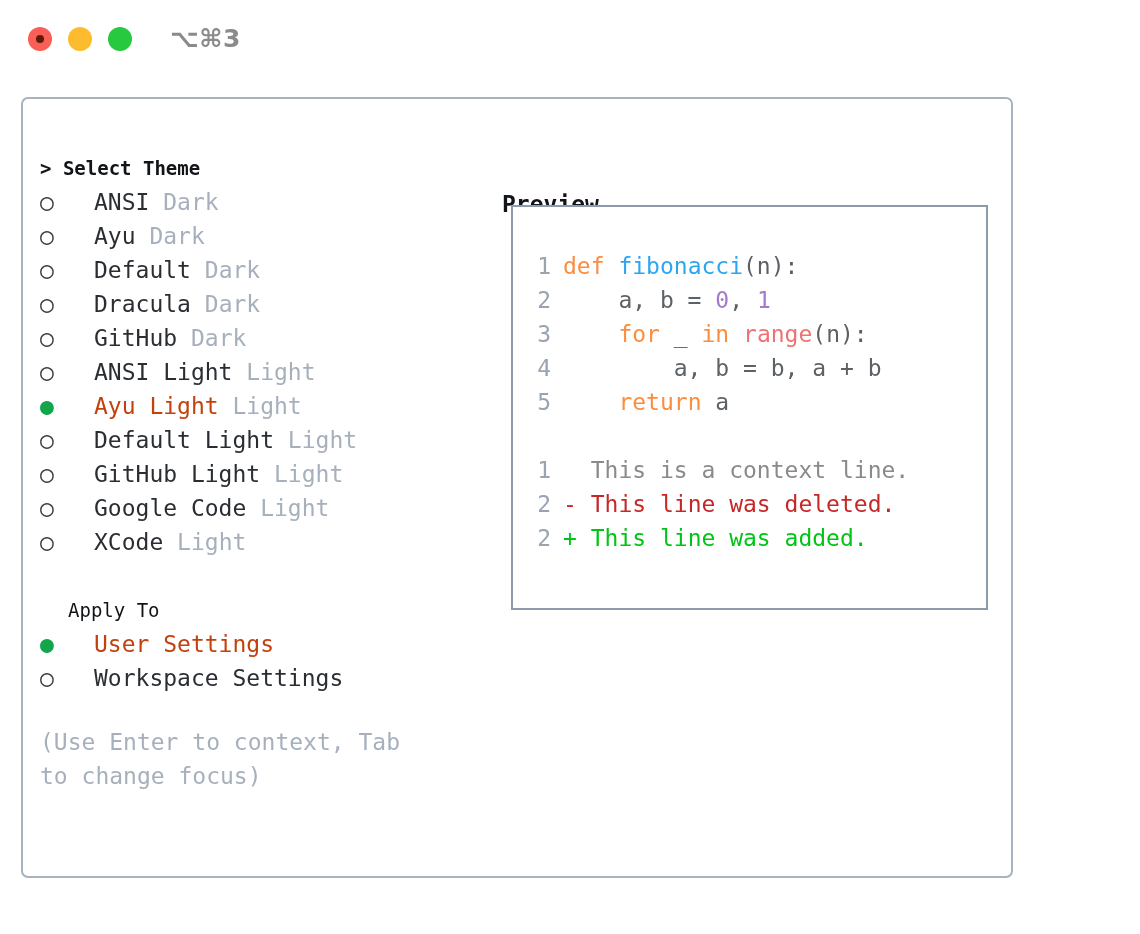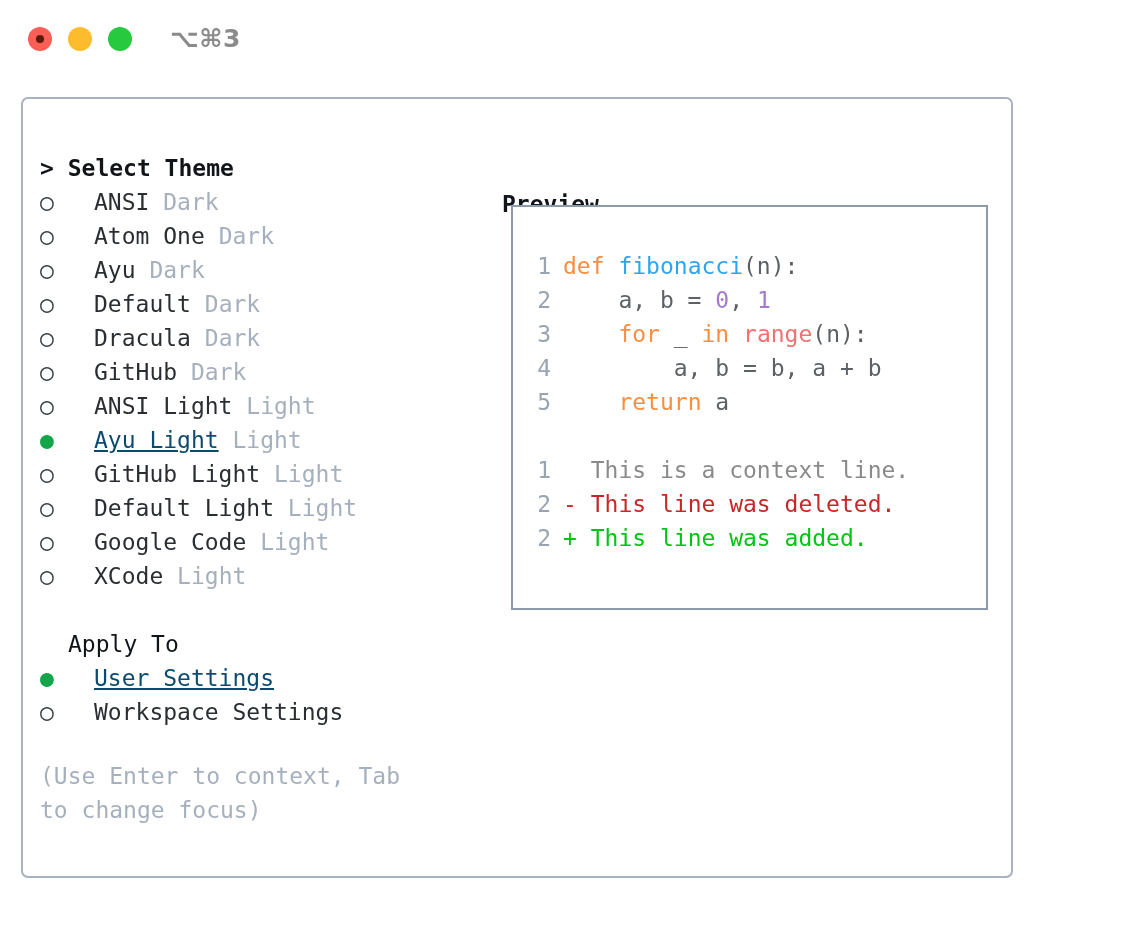--- a/index.html
+++ b/index.html
@@ -87,37 +87,37 @@
 
   .row {
     height: 34px;
     line-height: 34px;
     font-size: 23px;
     white-space: pre;
     color: #2a2e33;
   }
 
   .section-title {
-    font-size: 23px;
+    font-size: 19px;
     height: 34px;
     line-height: 34px;
     color: #111418;
     white-space: pre;
   }
   .section-title.focused { font-weight: bold; }
 
   .marker {
     display: inline-block;
     width: 28px;
   }
   .marker-sel { color: #13a54a; }
   .marker-unsel { color: #3c4248; }
 
   .label-name { color: #2a2e33; margin-left: 26px; }
-  .row.selected .label-name { color: #0c4a6e; text-decoration: underline; }
+  .row.selected .label-name { color: #c2410c; }
   .label-variant { color: #a6b0bd; }
   .spacer-34 { height: 34px; }
 
   #help-text {
     margin-top: 30px;
     font-size: 23px;
     line-height: 34px;
     color: #a6b0bd;
     width: 400px;
     white-space: pre-wrap;
@@ -192,29 +192,28 @@
     <div class="dot dot-green"></div>
     <div id="shortcut-label">⌥⌘3</div>
   </div>
 
   <div id="panel">
 
     <div id="left-col">
       <div class="section-title focused">&gt; Select Theme</div>
       <div id="theme-list">
           <div class="row"><span class="marker marker-unsel">○</span><span class="label-name">ANSI</span><span class="label-variant"> Dark</span></div>
-          <div class="row"><span class="marker marker-unsel">○</span><span class="label-name">Atom One</span><span class="label-variant"> Dark</span></div>
           <div class="row"><span class="marker marker-unsel">○</span><span class="label-name">Ayu</span><span class="label-variant"> Dark</span></div>
           <div class="row"><span class="marker marker-unsel">○</span><span class="label-name">Default</span><span class="label-variant"> Dark</span></div>
           <div class="row"><span class="marker marker-unsel">○</span><span class="label-name">Dracula</span><span class="label-variant"> Dark</span></div>
           <div class="row"><span class="marker marker-unsel">○</span><span class="label-name">GitHub</span><span class="label-variant"> Dark</span></div>
           <div class="row"><span class="marker marker-unsel">○</span><span class="label-name">ANSI Light</span><span class="label-variant"> Light</span></div>
           <div class="row selected"><span class="marker marker-sel">●</span><span class="label-name">Ayu Light</span><span class="label-variant"> Light</span></div>
+          <div class="row"><span class="marker marker-unsel">○</span><span class="label-name">Default Light</span><span class="label-variant"> Light</span></div>
           <div class="row"><span class="marker marker-unsel">○</span><span class="label-name">GitHub Light</span><span class="label-variant"> Light</span></div>
-          <div class="row"><span class="marker marker-unsel">○</span><span class="label-name">Default Light</span><span class="label-variant"> Light</span></div>
           <div class="row"><span class="marker marker-unsel">○</span><span class="label-name">Google Code</span><span class="label-variant"> Light</span></div>
           <div class="row"><span class="marker marker-unsel">○</span><span class="label-name">XCode</span><span class="label-variant"> Light</span></div>
         </div>
 
       <div class="spacer-34"></div>
       <div class="section-title" style="padding-left:28px;">Apply To</div>
       <div id="apply-list">
           <div class="row selected"><span class="marker marker-sel">●</span><span class="label-name">User Settings</span></div>
           <div class="row"><span class="marker marker-unsel">○</span><span class="label-name">Workspace Settings</span></div>
         </div>

